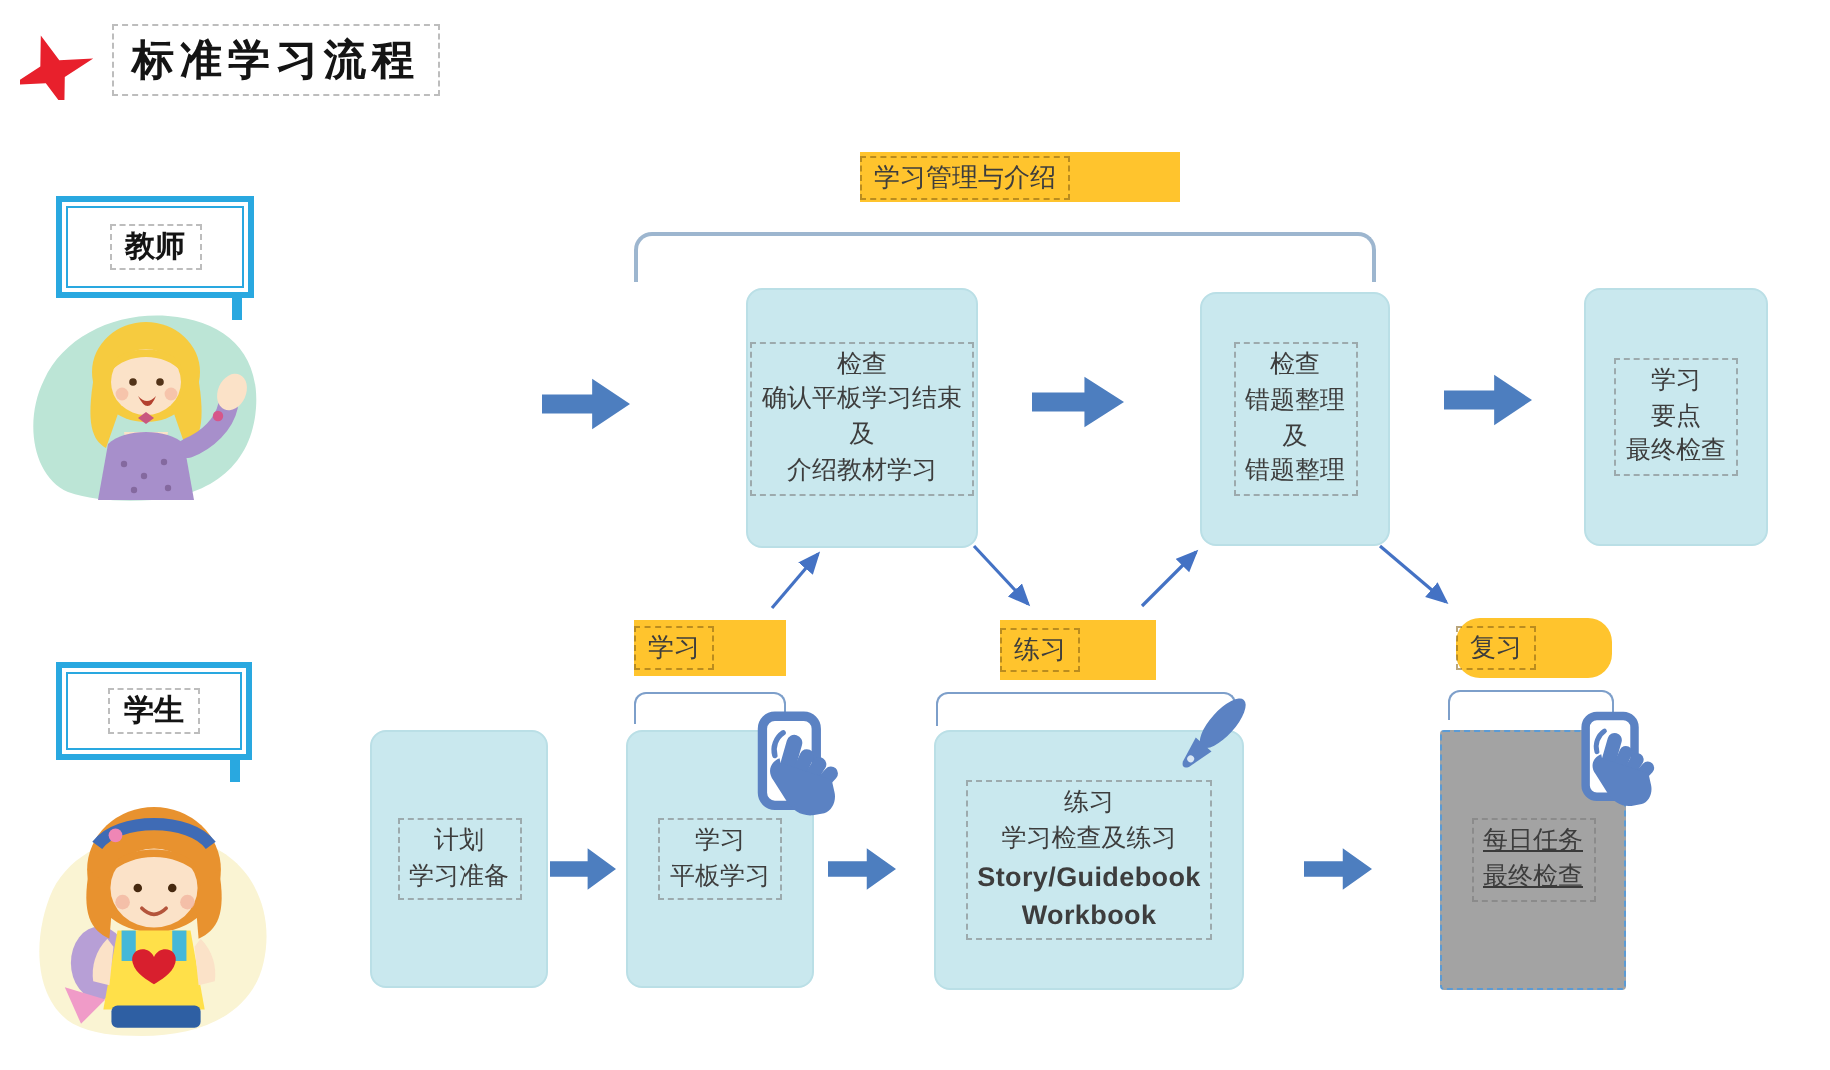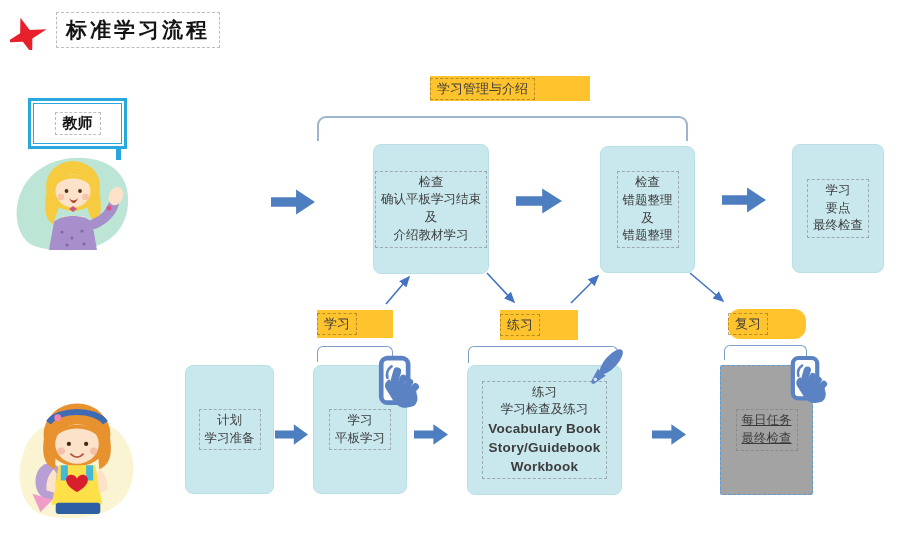--- a/index.html
+++ b/index.html
@@ -153,20 +153,24 @@
   <div class="stage-label stage-practice">
     <span>练习</span>
   </div>
   <div class="stage-label stage-review">
     <span>复习</span>
   </div>
   <div class="bracket thin br-study"></div>
   <div class="bracket thin br-practice"></div>
   <div class="bracket thin br-review"></div>
 
+  <div class="role-box role-student">
+    <span>学生</span>
+    <i class="role-tail"></i>
+  </div>
 
   <svg class="student-art" viewBox="0 0 128 148">
     <path d="M24,140 C4,128 4,96 14,74 C26,50 58,42 86,50 C112,58 124,84 118,110 C112,136 86,146 58,146 C44,146 34,145 24,140 Z" fill="#faf4d3"></path>
     <ellipse cx="37" cy="110" rx="14" ry="18" fill="#b79fd6"></ellipse>
     <path d="M20,122 L40,128 L28,140 Z" fill="#f09bc8"></path>
     <ellipse cx="64" cy="64" rx="33" ry="31" fill="#e8922f"></ellipse>
     <path d="M32,64 C28,86 33,94 42,98 L44,74 Z" fill="#e8922f"></path>
     <path d="M96,64 C100,86 95,94 86,98 L84,74 Z" fill="#e8922f"></path>
     <path d="M36,52 C46,38 82,38 92,52" stroke="#3f6bb5" stroke-width="6" fill="none"></path>
     <circle cx="45" cy="47" r="3.4" fill="#ef86b5"></circle>
@@ -199,21 +203,20 @@
       <span>学习</span>
       <span>平板学习</span>
     </div>
   </div>
   <div class="block-arrow arr-s2"></div>
 
   <div class="flow-box s3">
     <div class="box-text">
       <span>练习</span>
       <span>学习检查及练习</span>
-      <span class="en">Vocabulary Book</span>
       <span class="en">Story/Guidebook</span>
       <span class="en">Workbook</span>
     </div>
   </div>
   <div class="block-arrow arr-s3"></div>
 
   <div class="flow-box s4">
     <div class="box-text">
       <span>每日任务</span>
       <span>最终检查</span>

